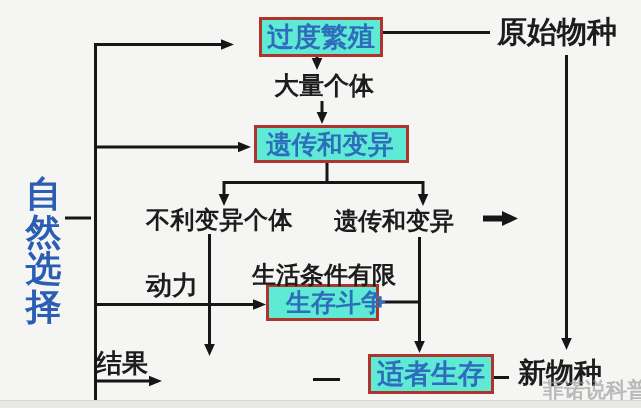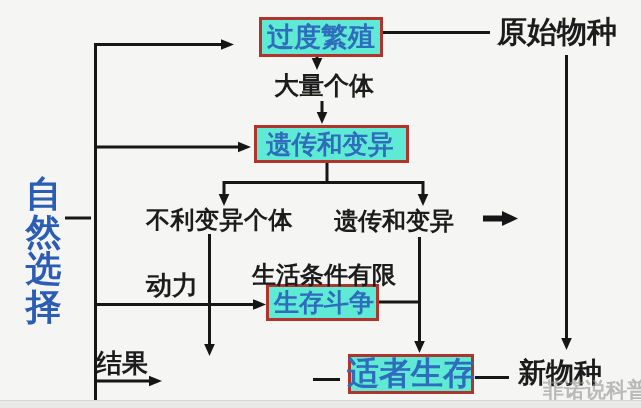--- a/index.html
+++ b/index.html
@@ -143,22 +143,22 @@
     <line x1="475" y1="377.5" x2="509" y2="377.5"></line>
   </svg>
 
   <div class="txt blue vert" style="left:25px; top:135px; width:37px; font-size:36px; line-height:37.5px; color:#2a5db3;margin-top:40px;">自然选择</div>
 
   <div class="txt" style="left:146px; top:272px; font-size:26px;">动力</div>
   <div class="txt" style="left:96px; top:350px; font-size:26px;">结果</div>
 
   <div class="rbox blue" style="left:259px; top:17px; width:124px; height:40px; font-size:27px;">过度繁殖</div>
   <div class="rbox blue" style="left:254px; top:125px; width:155px; height:38px; font-size:25.5px; justify-content:flex-start; padding-left:9px;">遗传和变异</div>
-  <div class="rbox blue" style="left:266px; top:284px; width:113px; height:37px; font-size:25px; justify-content:flex-start; padding-left:5px;">生存斗争</div>
-  <div class="rbox blue" style="left:348px; top:354px; width:126px; height:40px; font-size:32px;">适者生存</div>
+  <div class="rbox blue" style="left:266px; top:284px; width:113px; height:37px; font-size:25px; justify-content:flex-start; padding-left:17px;">生存斗争</div>
+  <div class="rbox blue" style="left:368px; top:354px; width:126px; height:40px; font-size:27px;">适者生存</div>
 
   <div class="txt" style="left:497px; top:17px; font-size:30px;">原始物种</div>
   <div class="txt" style="left:274px; top:73px; font-size:25px;font-family:Liberation Serif, serif;">大量个体</div>
   <div class="txt" style="left:146px; top:208px; font-size:24px; letter-spacing:0.5px;">不利变异个体</div>
   <div class="txt" style="left:334px; top:209px; font-size:24px;">遗传和变异</div>
   <div class="txt" style="left:252px; top:250px; font-size:24px;margin-top:13px;">生活条件有限</div>
   <div class="txt" style="left:518px; top:359px; font-size:28px;">新物种</div>
 
 
   <div id="watermark" style="left:543px; top:376px; font-size:21px;">菲诺说科普</div>

